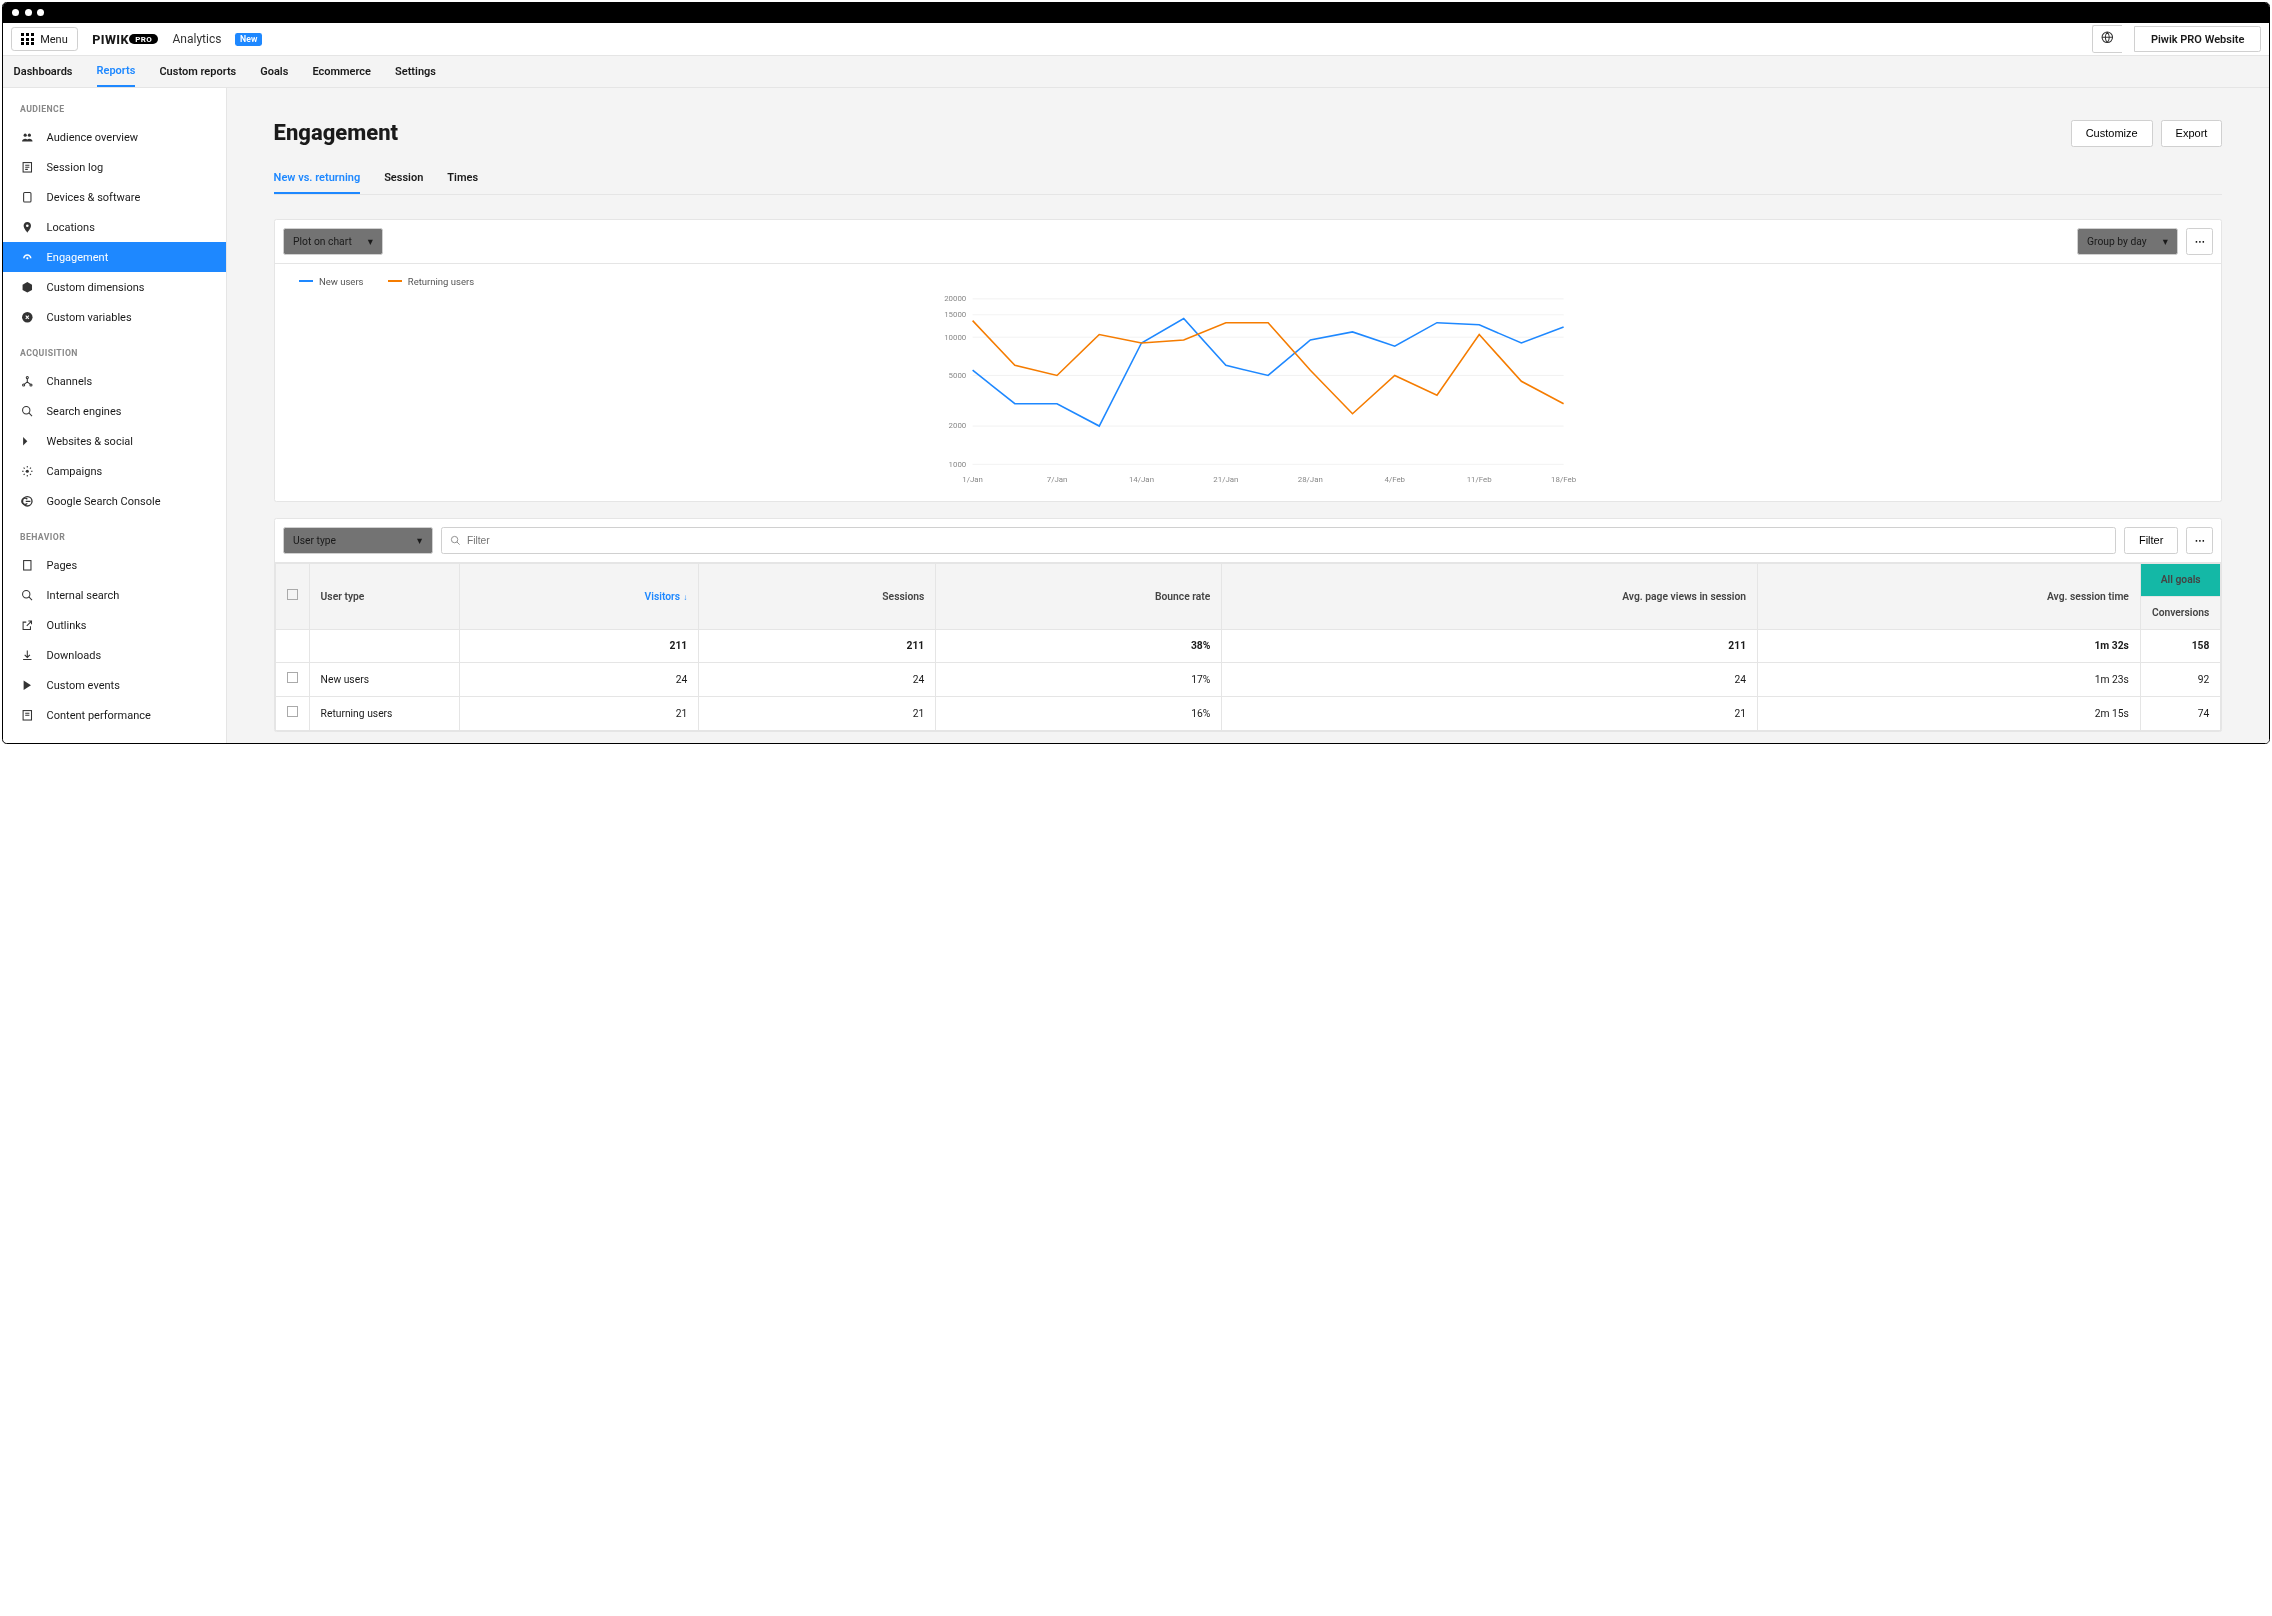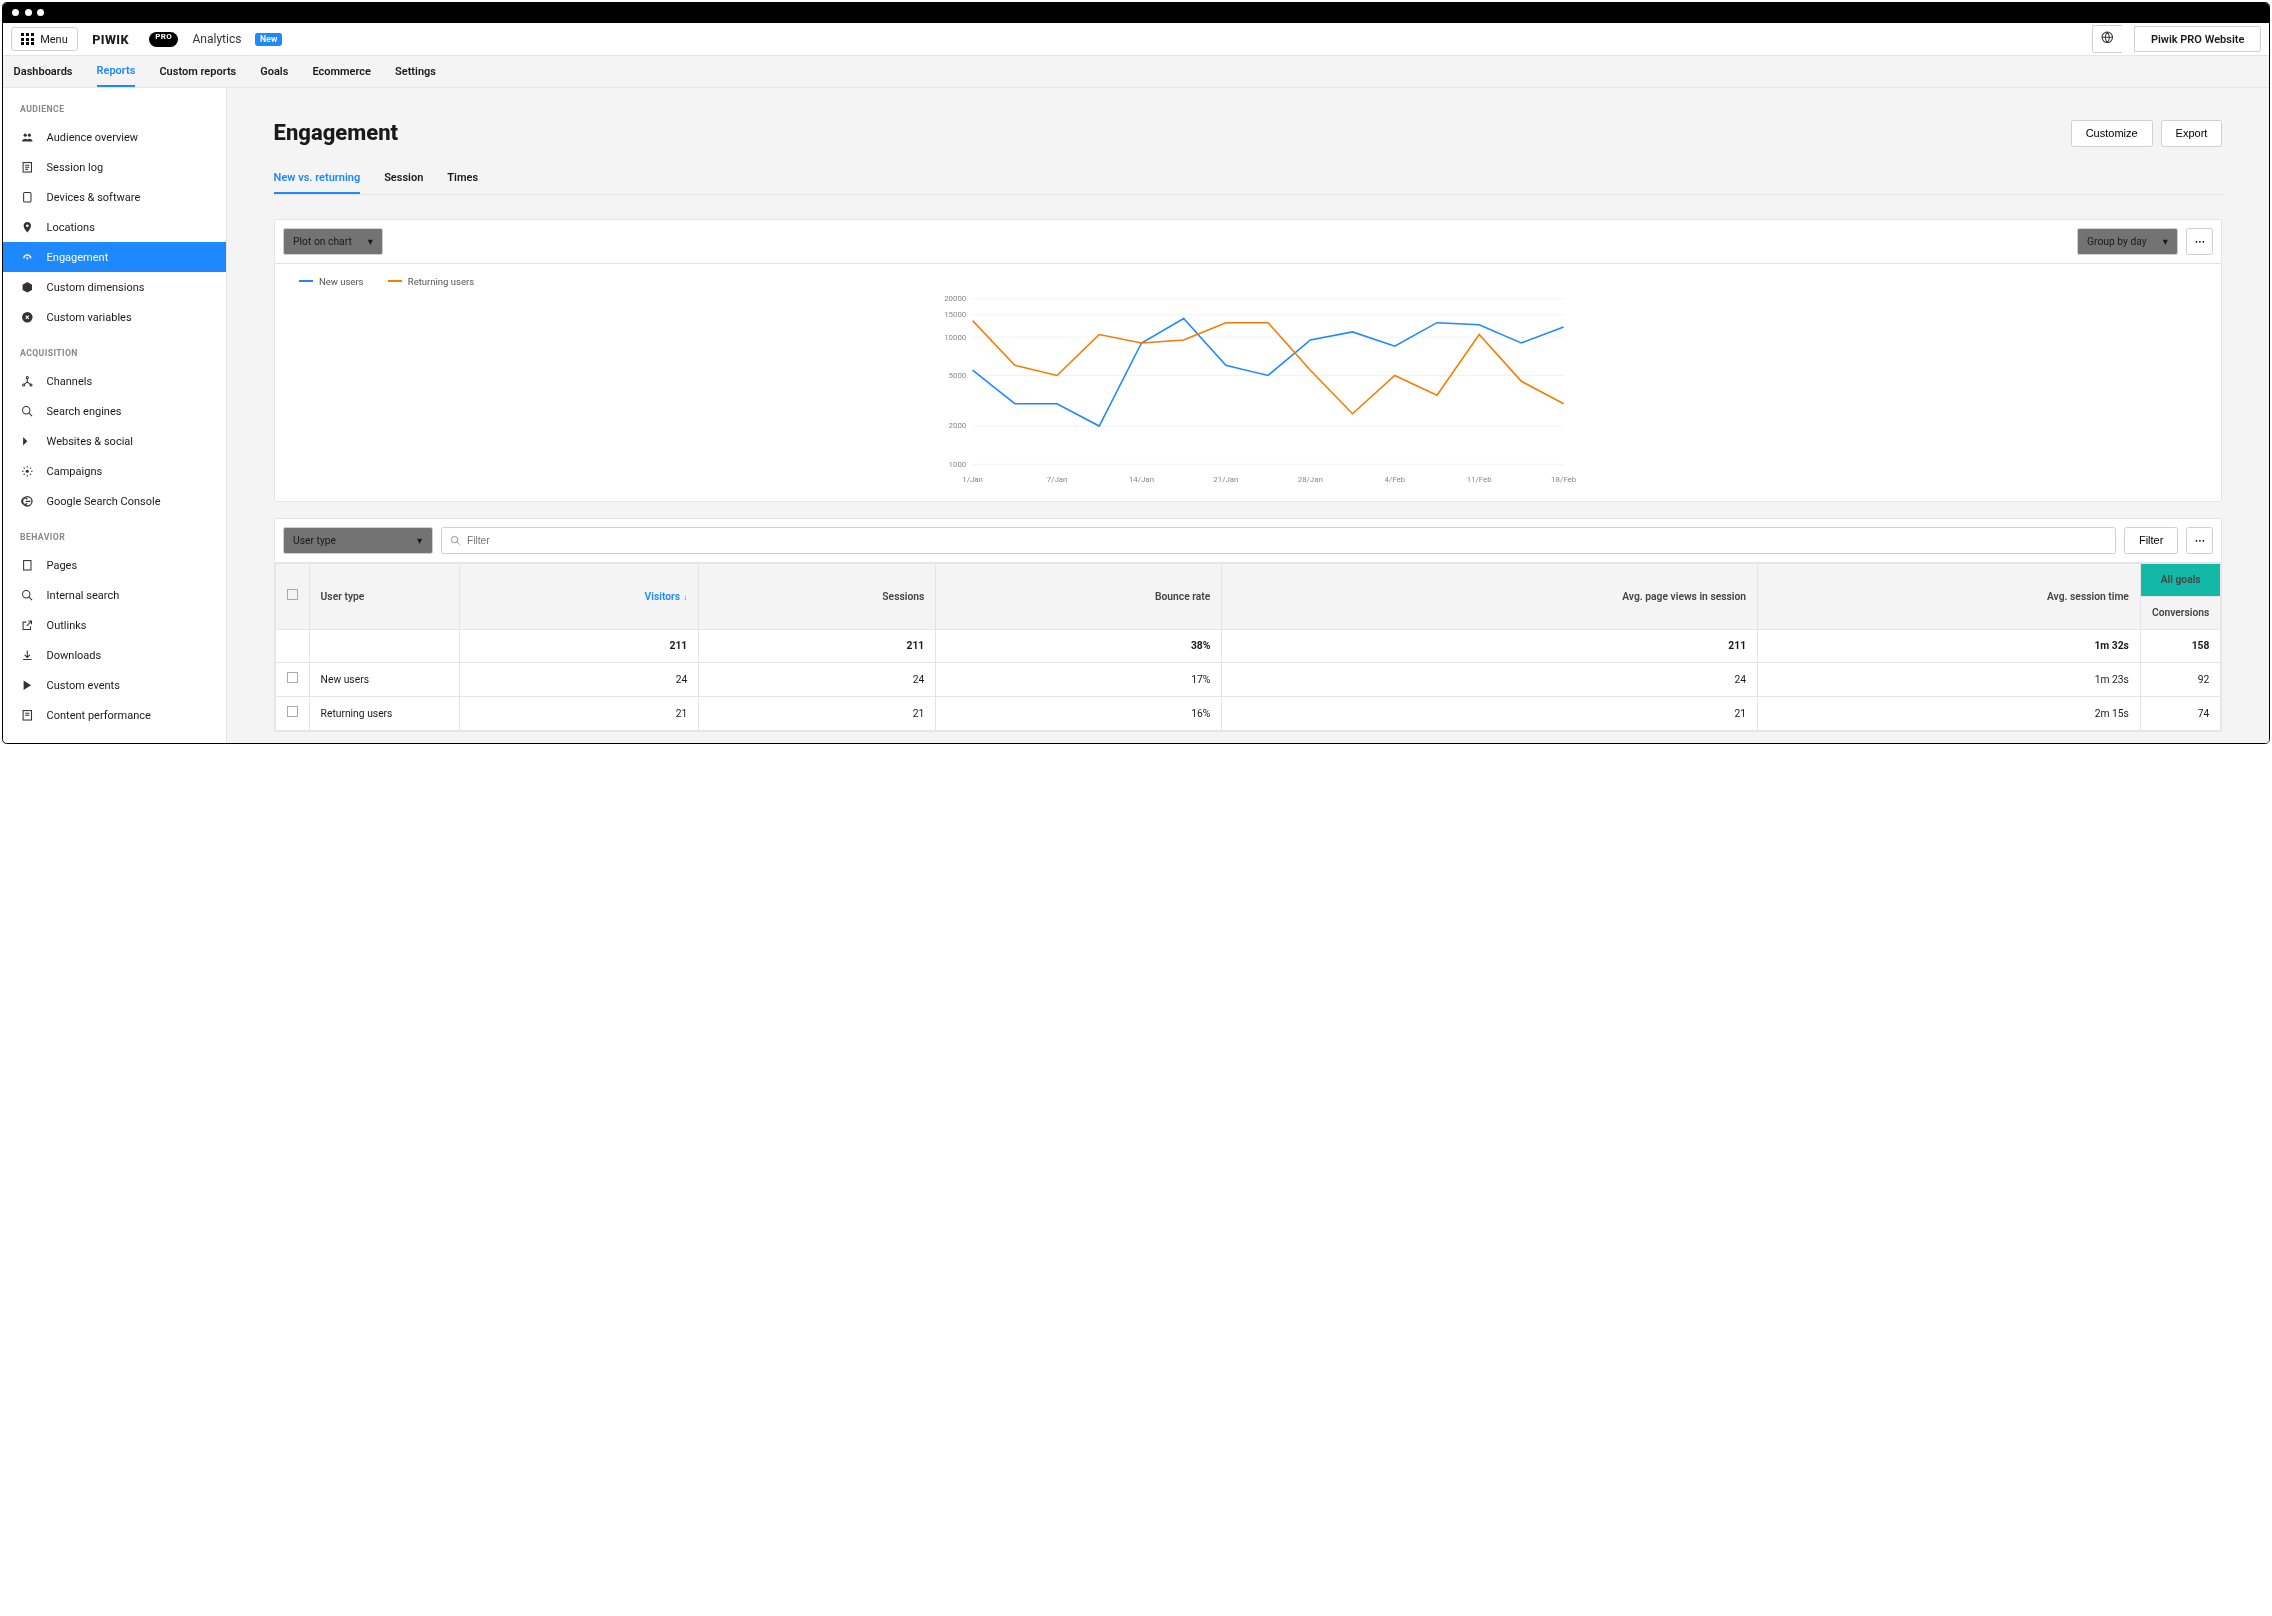--- a/index.html
+++ b/index.html
@@ -5,21 +5,21 @@
 * { box-sizing: border-box; margin: 0; padding: 0; }
 body { font-family: -apple-system, BlinkMacSystemFont, "Segoe UI", Roboto, Arial, sans-serif; font-size: 10.3px; color: #1a1a1a; background: #fff; }
 .window { border: 0.8px solid #000; border-radius: 4.7px; overflow: hidden; margin: 1.6px; }
 .titlebar { background: #000; height: 20.5px; display: flex; align-items: center; padding: 0 9.5px; gap: 5.5px; }
 .tdot { width: 7px; height: 7px; border-radius: 50%; background: #fff; }
 .topbar { display: flex; align-items: center; height: 33px; border-bottom: 0.8px solid #e5e5e5; padding: 0 8px; justify-content: space-between; }
 .topbar-left { display: flex; align-items: center; gap: 14px; }
 .menu-btn { display: flex; align-items: center; gap: 6.3px; border: 0.8px solid #d0d0d0; border-radius: 3.2px; padding: 4.7px 9.5px; cursor: pointer; font-size: 11px; }
 .grid-icon { display: grid; grid-template-columns: repeat(3,3.2px); grid-template-rows: repeat(3,3.2px); gap: 1.6px; }
 .grid-icon span { background: #000; }
-.logo { display: flex; gap: 20px; font-weight: 800; font-size: 12.6px; letter-spacing: 0.4px; }
+.logo { display: flex; align-items: center; gap: 0; font-weight: 800; font-size: 12.6px; letter-spacing: 0.4px; }
 .pro-badge { background: #000; color: #fff; border-radius: 8px; padding: 0.8px 6.3px; font-size: 8px; font-weight: 700; }
 .analytics-label { font-size: 12px; color: #333; }
 .new-badge { background: #1e88ff; color: #fff; border-radius: 2.4px; padding: 1.6px 4.7px; font-size: 8.7px; font-weight: 600; }
 .topbar-right { display: flex; align-items: center; gap: 12px; text-align: center; }
 .globe-box { border: 0.8px solid #d0d0d0; padding: 5.5px 8px; border-right: none; border-radius: 2.4px 0 0 2.4px; }
 .site-box { border: 0.8px solid #d0d0d0; padding: 5.5px 16px; border-radius: 0 2.4px 2.4px 0; font-weight: 600; font-size: 11px; }
 .navbar { display: flex; align-items: center; gap: 24px; padding: 0 11px; height: 32px; background: #f4f4f4; border-bottom: 0.8px solid #e5e5e5; }
 .nav-item { font-size: 11px; font-weight: 600; cursor: pointer; padding: 8px 0; }
 .nav-item.active { color: #1e88ff; border-bottom: 2.4px solid #1e88ff; }
 .body { display: flex; height: 655px; }

